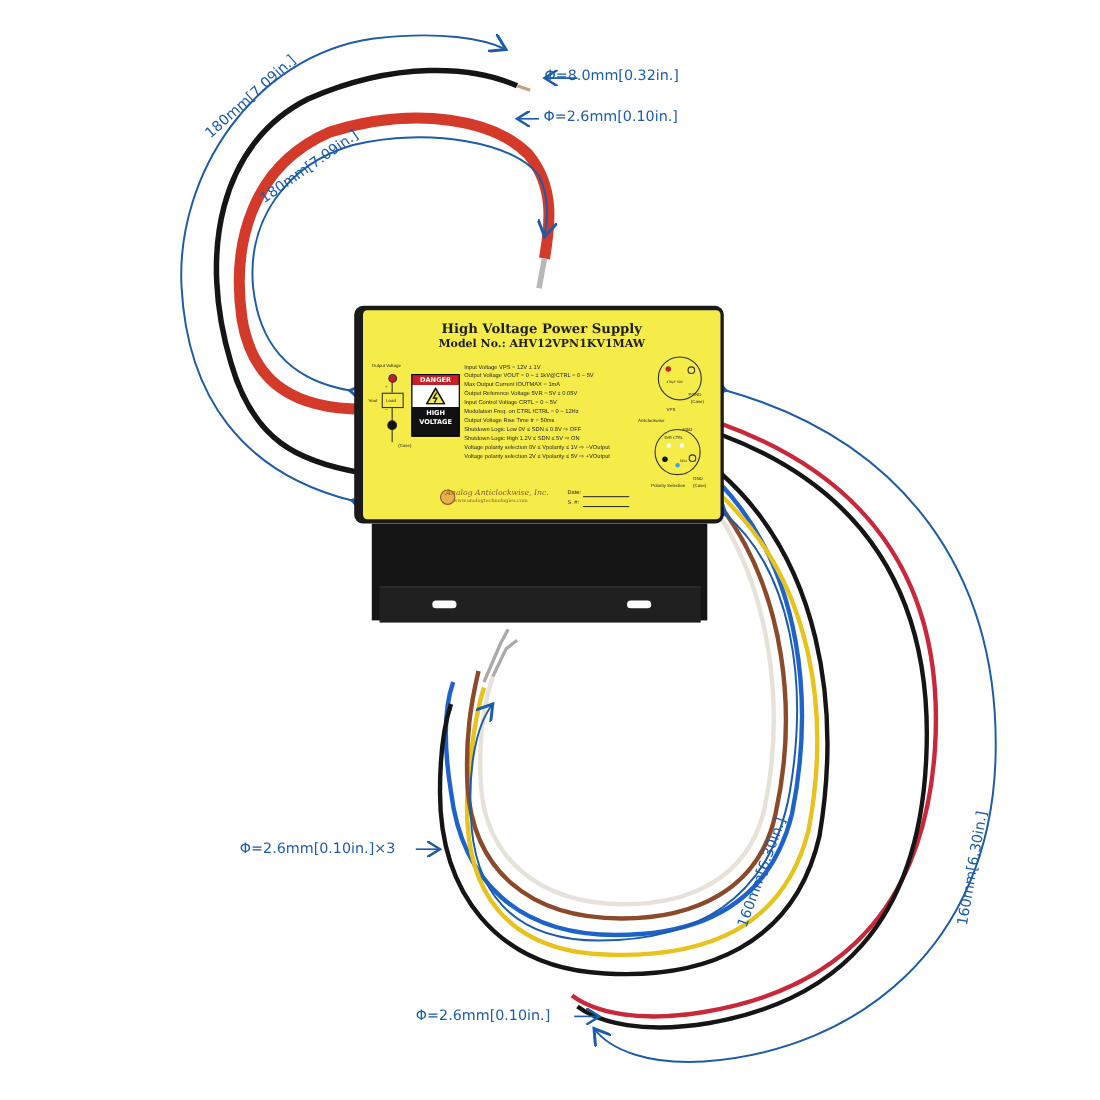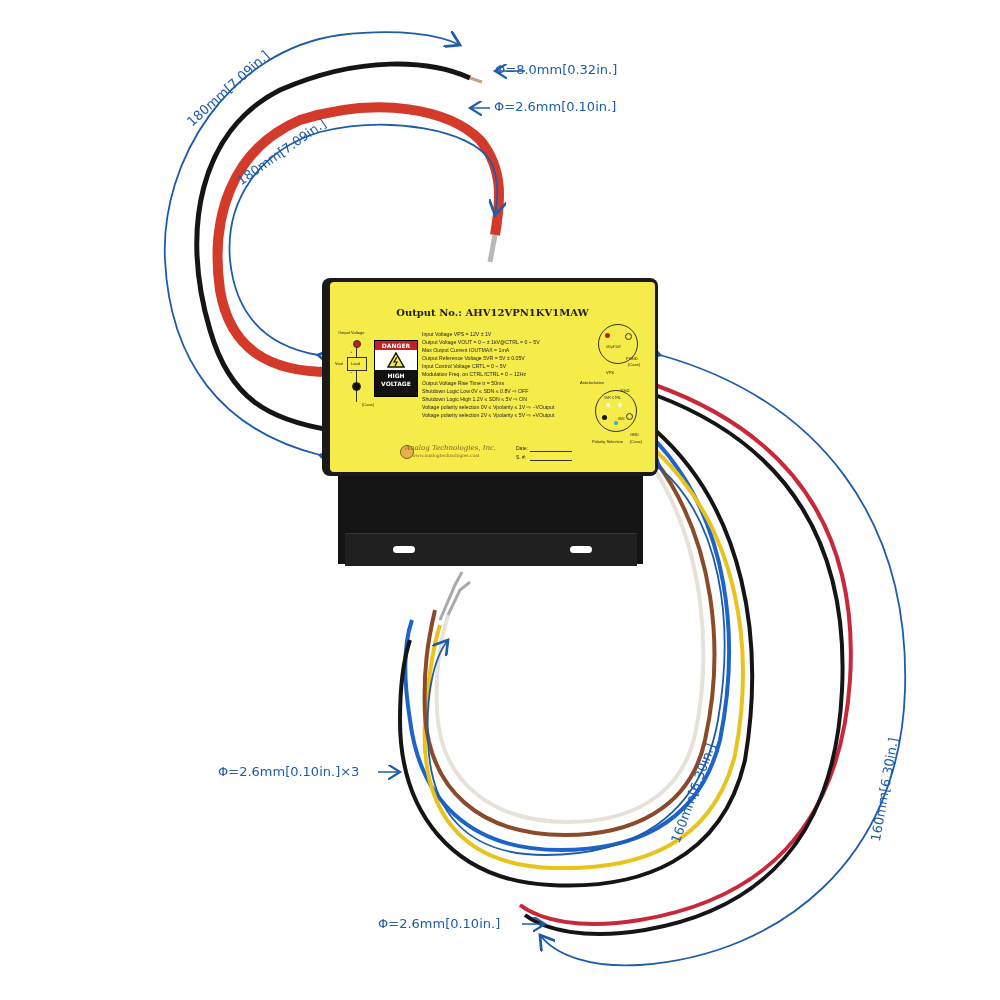--- a/index.html
+++ b/index.html
@@ -69,21 +69,22 @@
   </svg>
 
   <div class="bracket"></div>
   <div class="flange">
     <div class="slot" style="left:48px;top:12px"></div>
     <div class="slot" style="left:225px;top:12px"></div>
   </div>
   <div class="device-body"></div>
 
   <div class="label-plate">
-    <div class="plate-title t2">Output No.: AHV12VPN1KV1MAW</div>
+    <div class="plate-title t1">High Voltage Power Supply</div>
+    <div class="plate-title t2">Model No.: AHV12VPN1KV1MAW</div>
 
     <div class="mini" style="left:8px;top:48px">Output Voltage</div>
     <div style="position:absolute;left:23px;top:58px;width:6px;height:6px;border-radius:50%;background:#c41e2a;border:1px solid #333"></div>
     <div style="position:absolute;left:26px;top:65px;width:1px;height:55px;background:#333"></div>
     <div class="mini" style="left:20px;top:67px">+</div>
     <div style="position:absolute;left:17px;top:75px;width:18px;height:12px;border:1px solid #333;background:#f5ec4a">
         <span class="mini" style="left:3px;top:3px">Load</span>
       </div>
     <div class="mini" style="left:5px;top:79px">Vout</div>
     <div class="mini" style="left:20px;top:88px">−</div>
@@ -133,21 +134,21 @@
       <div style="position:absolute;left:6px;top:24px;width:5px;height:5px;background:#111;border-radius:50%"></div>
       <div style="position:absolute;left:18px;top:30px;width:4px;height:4px;background:#39a6d8;border-radius:50%"></div>
       <div style="position:absolute;left:30px;top:22px;width:5px;height:5px;border:1px solid #333;border-radius:50%"></div>
       <div class="mini" style="left:22px;top:26px;font-size:3px">SDN</div>
     </div>
     <div class="mini" style="left:300px;top:150px">GND</div>
     <div class="mini" style="left:262px;top:157px">Polarity Selection</div>
     <div class="mini" style="left:300px;top:157px">(Case)</div>
 
     <div style="position:absolute;left:70px;top:163px;width:12px;height:12px;border-radius:50%;border:1px solid #8a5a22;background:#e6b248"></div>
-    <div class="company">Analog Technologies, Inc.</div>
+    <div class="company">Analog Anticlockwise, Inc.</div>
     <div class="company-url">www.analogtechnologies.com</div>
     <div class="mini" style="left:186px;top:163px;font-size:5px">Date:</div>
     <div style="position:absolute;left:200px;top:169px;width:42px;height:1px;background:#333"></div>
     <div class="mini" style="left:186px;top:172px;font-size:5px">S. #:</div>
     <div style="position:absolute;left:200px;top:178px;width:42px;height:1px;background:#333"></div>
   </div>
 
   <div class="dim" style="left:495px;top:62px">Φ=8.0mm[0.32in.]</div>
   <div class="dim" style="left:494px;top:99px">Φ=2.6mm[0.10in.]</div>
   <div class="dim rot" style="left:184px;top:118px;transform:rotate(-42deg)">180mm[7.09in.]</div>

